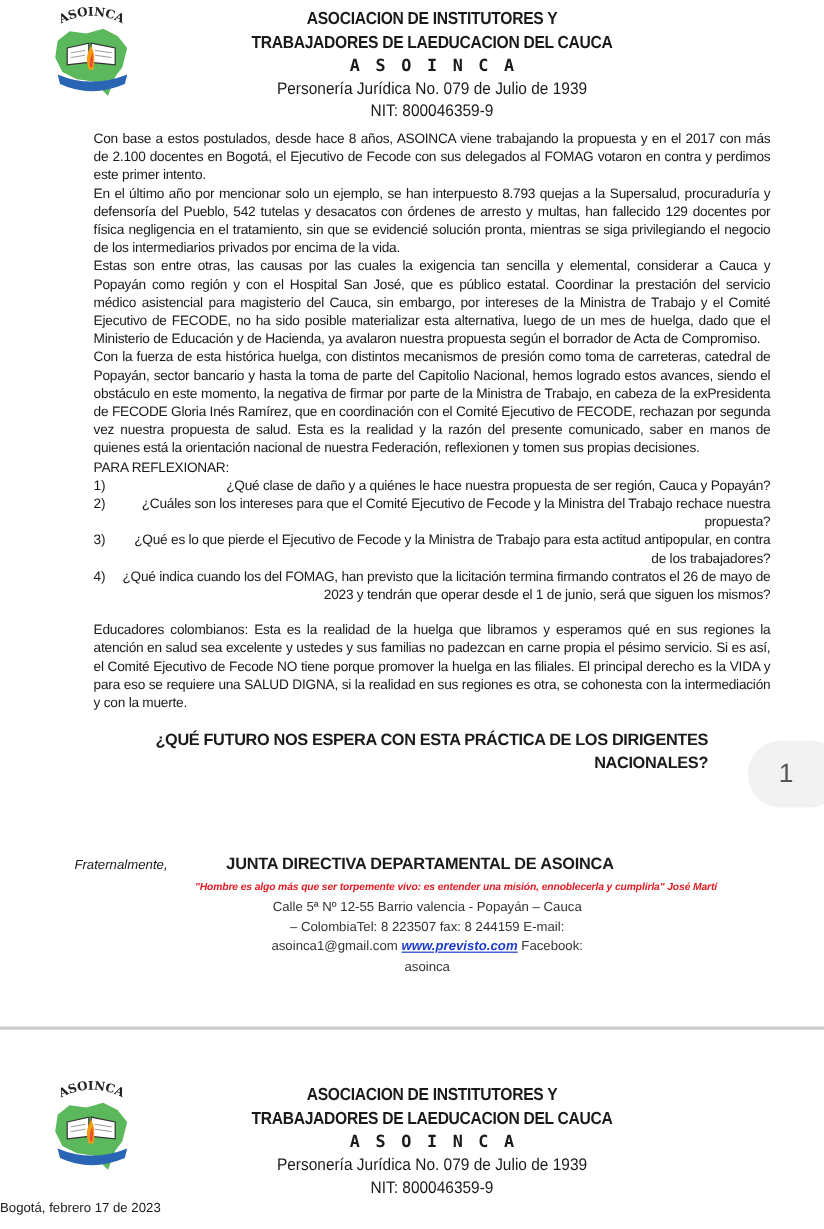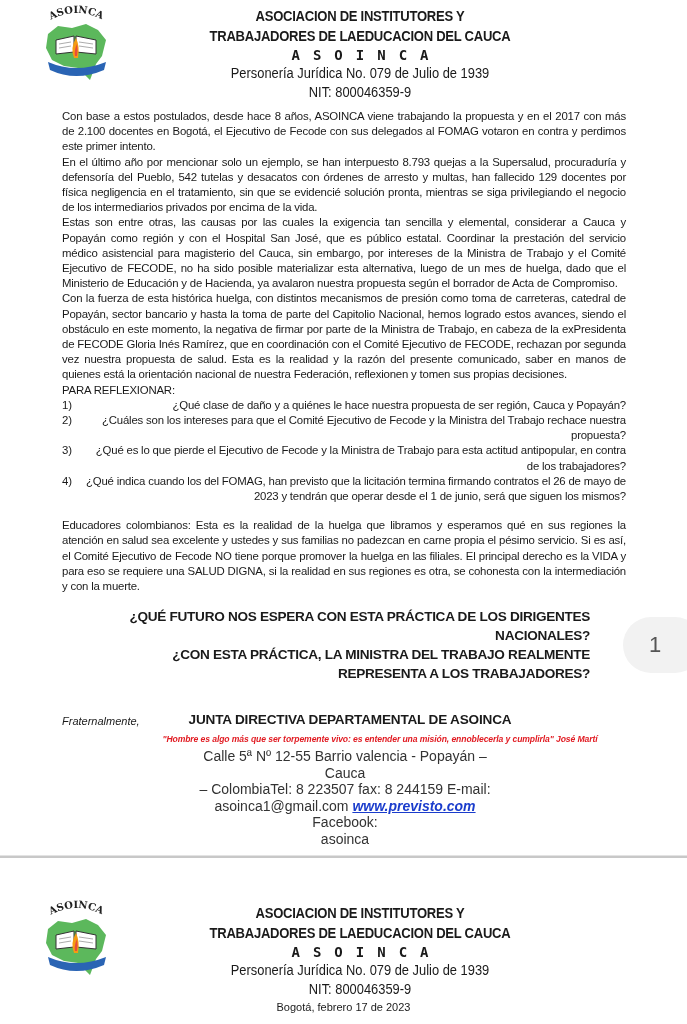--- a/index.html
+++ b/index.html
@@ -26,21 +26,21 @@
   }
   .lh-line3 {
     font-family: "DejaVu Sans Mono", monospace; font-weight: bold; font-size: 14px;
     letter-spacing: 13px; line-height: 18px; padding-left: 13px;
   }
   .lh-line4 { font-size: 14px; line-height: 19px; transform: scaleX(0.92); transform-origin: center; }
   .lh-line5 { font-size: 14px; line-height: 18px; transform: scaleX(0.92); transform-origin: center; }
 
   
   .body-text {
-    position: absolute; left: 62px; width: 564px; top: 109px;
+    position: absolute; left: 78px; width: 564px; top: 109px;
     font-size: 11.4px; line-height: 15.2px; text-align: justify; letter-spacing: -0.2px;
   }
   .body-text p { margin: 0; }
   .subhead { font-weight: normal; }
   .q-list { list-style: none; }
   .q-list li { display: flex; }
   .q-num { width: 22px; flex: 0 0 22px; }
   .q-text { flex: 1; text-align: right; }
   .spacer { height: 14px; }
 
@@ -52,33 +52,33 @@
 
   .junta {
     position: absolute; left: 150px; width: 400px; top: 712px; text-align: center;
     font-weight: bold; font-size: 13.6px; letter-spacing: -0.2px;
   }
   .quote {
     position: absolute; left: 100px; width: 560px; top: 734px; text-align: center;
     color: #e11b22; font-style: italic; font-weight: bold; font-size: 8.6px; letter-spacing: -0.1px;
   }
   .address {
-    position: absolute; left: 185px; width: 320px; top: 748px; text-align: center;
-    font-size: 14px; line-height: 16.5px; color: #333;
+    position: absolute; left: 196px; width: 320px; top: 748px; text-align: center;
+    font-size: 11px; line-height: 16.5px; color: #333;
   }
   .address a { color: #1a3ccc; font-weight: bold; font-style: italic; text-decoration: underline; }
 
   .page-badge {
     position: absolute; left: 623px; top: 617px; width: 80px; height: 56px;
     background: #f2f2f2; border-radius: 28px;
     display: flex; align-items: center; padding-left: 26px;
     font-size: 22px; color: #555;
   }
 
-  .date-line { position: absolute; left: 0; width: 687px; text-align: center; font-size: 11px; }
+  .date-line { position: absolute; left: 0; width: 687px; font-size: 11px; }
 </style>
 </head>
 <body>
 
 <div class="page page-1">
 
   <div class="letterhead" style="top:0;">
     <svg class="logo" viewBox="0 0 76 78">
       <defs>
           <path id="arc1" d="M6,20 Q38,-2 72,20"></path>
@@ -127,21 +127,20 @@
         <span class="q-num">4)</span>
         <span class="q-text">¿Qué indica cuando los del FOMAG, han previsto que la licitación termina firmando contratos el 26 de mayo de 2023 y tendrán que operar desde el 1 de junio, será que siguen los mismos?</span>
       </li>
     </ul>
     <div class="spacer"></div>
     <p>Educadores colombianos: Esta es la realidad de la huelga que libramos y esperamos qué en sus regiones la atención en salud sea excelente y ustedes y sus familias no padezcan en carne propia el pésimo servicio. Si es así, el Comité Ejecutivo de Fecode NO tiene porque promover la huelga en las filiales. El principal derecho es la VIDA y para eso se requiere una SALUD DIGNA, si la realidad en sus regiones es otra, se cohonesta con la intermediación y con la muerte.</p>
   </div>
 
   <div class="closing-q">
     <div>¿QUÉ FUTURO NOS ESPERA CON ESTA PRÁCTICA DE LOS DIRIGENTES NACIONALES?</div>
-    <div>¿CON ESTA PRÁCTICA, LA MINISTRA DEL TRABAJO REALMENTE REPRESENTA A LOS TRABAJADORES?</div>
   </div>
 
   <div class="salutation">Fraternalmente,</div>
 
   <div class="junta">JUNTA DIRECTIVA DEPARTAMENTAL DE ASOINCA</div>
   <div class="quote">"Hombre es algo más que ser torpemente vivo: es entender una misión, ennoblecerla  y cumplirla" José Martí</div>
   <div class="address">
     <div>Calle 5ª Nº 12-55 Barrio valencia - Popayán – Cauca</div>
     <div>– ColombiaTel: 8 223507 fax: 8 244159 E-mail:</div>
     <div>

